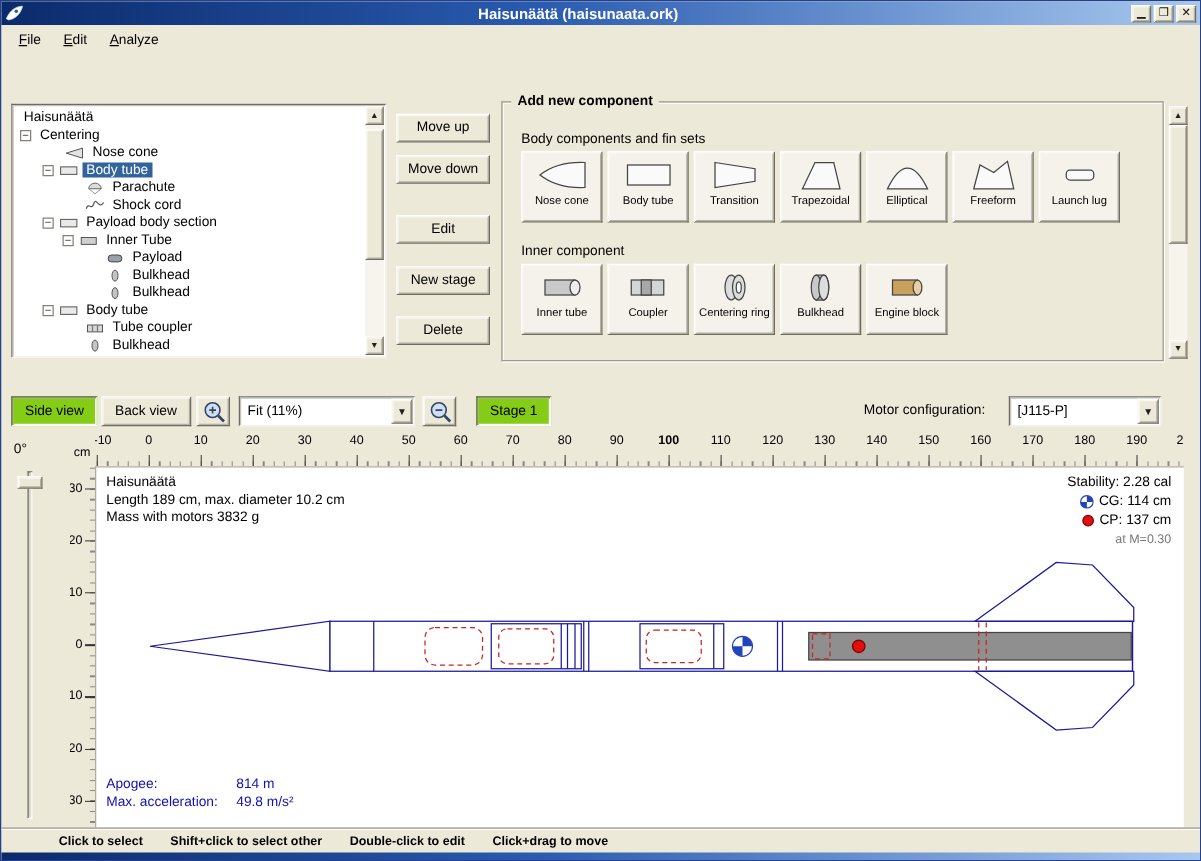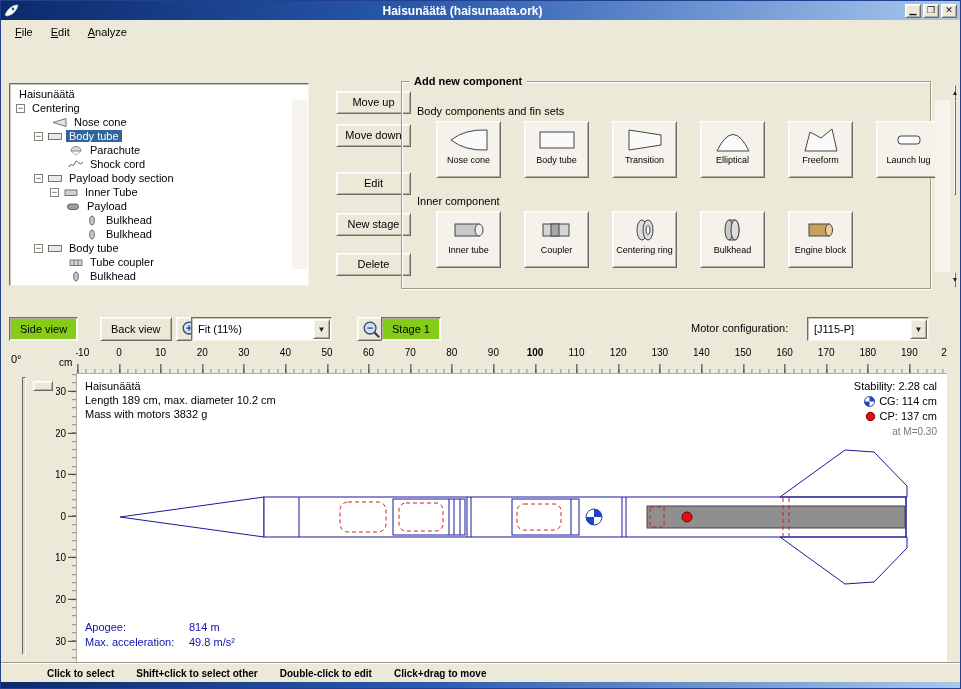--- a/index.html
+++ b/index.html
@@ -4,21 +4,21 @@
 <style>
   * { box-sizing: border-box; }
   html,body { margin:0; padding:0; background:#777; }
   .window{
     position:relative; width:961px; height:689px; background:#ece9d8;
     font-family:"Liberation Sans", sans-serif; font-size:11px; color:#000;
     border:1px solid #23408e; overflow:hidden;
   }
   
   .raised{ background:#ece9d8; border:1px solid; border-color:#ffffff #6f6d63 #6f6d63 #ffffff;
-           box-shadow: inset 1px 1px 0 #f8f6ee, inset -1px -1px 0 #b3b0a2; margin-left: 19px; }
+           box-shadow: inset 1px 1px 0 #f8f6ee, inset -1px -1px 0 #b3b0a2; }
   .sunken{ background:#84cc16; border:1px solid; border-color:#6f6d63 #ffffff #ffffff #6f6d63;
            box-shadow: inset 1px 1px 0 #b3b0a2, inset -1px -1px 0 #f8f6ee; }
   .field{ background:#ffffff; border:1px solid; border-color:#6f6d63 #f4f2e8 #f4f2e8 #6f6d63;
           box-shadow: inset 1px 1px 0 #c6c3b4; }
   
   .titlebar{ position:absolute; left:0; top:0; right:0; height:19px;
     background:linear-gradient(90deg,#0b2a6b,#2a5bb0 45%,#a8c8ee);
     display:flex; align-items:center; padding:0 3px;justify-content:flex-end; }
   .appicon{ width:15px; height:13px; margin-right:3px; }
   .title{ flex:1; text-align:center; color:#fff; font-weight:bold; font-size:12px;
@@ -191,21 +191,21 @@
           </svg>
         <span class="tlabel">Payload body section</span>
       </div>
       <div class="trow" style="padding-left:38px">
         <span class="exp">−</span>
         <svg class="ticon" viewBox="0 0 16 11">
             <rect x="2" y="3" width="12" height="5.5" fill="#cfcfcf" stroke="#555" stroke-width="0.8"></rect>
           </svg>
         <span class="tlabel">Inner Tube</span>
       </div>
-      <div class="trow" style="padding-left:53px">
+      <div class="trow" style="padding-left:72px">
         <svg class="ticon" viewBox="0 0 16 11">
             <rect x="2.5" y="3" width="11" height="5.5" rx="2.7" fill="#9aa0a8" stroke="#444" stroke-width="0.8"></rect>
           </svg>
         <span class="tlabel">Payload</span>
       </div>
       <div class="trow" style="padding-left:72px">
         <svg class="ticon" viewBox="0 0 16 11">
             <ellipse cx="8" cy="5.5" rx="2.4" ry="4.4" fill="#c4c4c4" stroke="#555" stroke-width="0.8"></ellipse>
           </svg>
         <span class="tlabel">Bulkhead</span>
@@ -267,20 +267,26 @@
           <svg class="picon" width="40" height="28" viewBox="0 0 40 28">
               <rect x="3" y="6" width="34" height="16" fill="#fafafa" stroke="#444"></rect>
             </svg>
           <span class="plabel">Body tube</span>
         </div>
         <div class="pbtn raised">
           <svg class="picon" width="40" height="28" viewBox="0 0 40 28">
               <path d="M4,4 L36,9 L36,19 L4,24 Z" fill="#fafafa" stroke="#444"></path>
             </svg>
           <span class="plabel">Transition</span>
+        </div>
+        <div class="pbtn raised">
+          <svg class="picon" width="40" height="28" viewBox="0 0 40 28">
+              <path d="M5,25 L15,4 L30,4 L35,25 Z" fill="#fafafa" stroke="#444"></path>
+            </svg>
+          <span class="plabel">Trapezoidal</span>
         </div>
         <div class="pbtn raised">
           <svg class="picon" width="40" height="28" viewBox="0 0 40 28">
               <path d="M4,25 Q20,-8 36,25 Z" fill="#fafafa" stroke="#444"></path>
             </svg>
           <span class="plabel">Elliptical</span>
         </div>
         <div class="pbtn raised">
           <svg class="picon" width="40" height="28" viewBox="0 0 40 28">
               <path d="M4,25 L9,6 L20,12 L31,3 L36,25 Z" fill="#fafafa" stroke="#444"></path>

